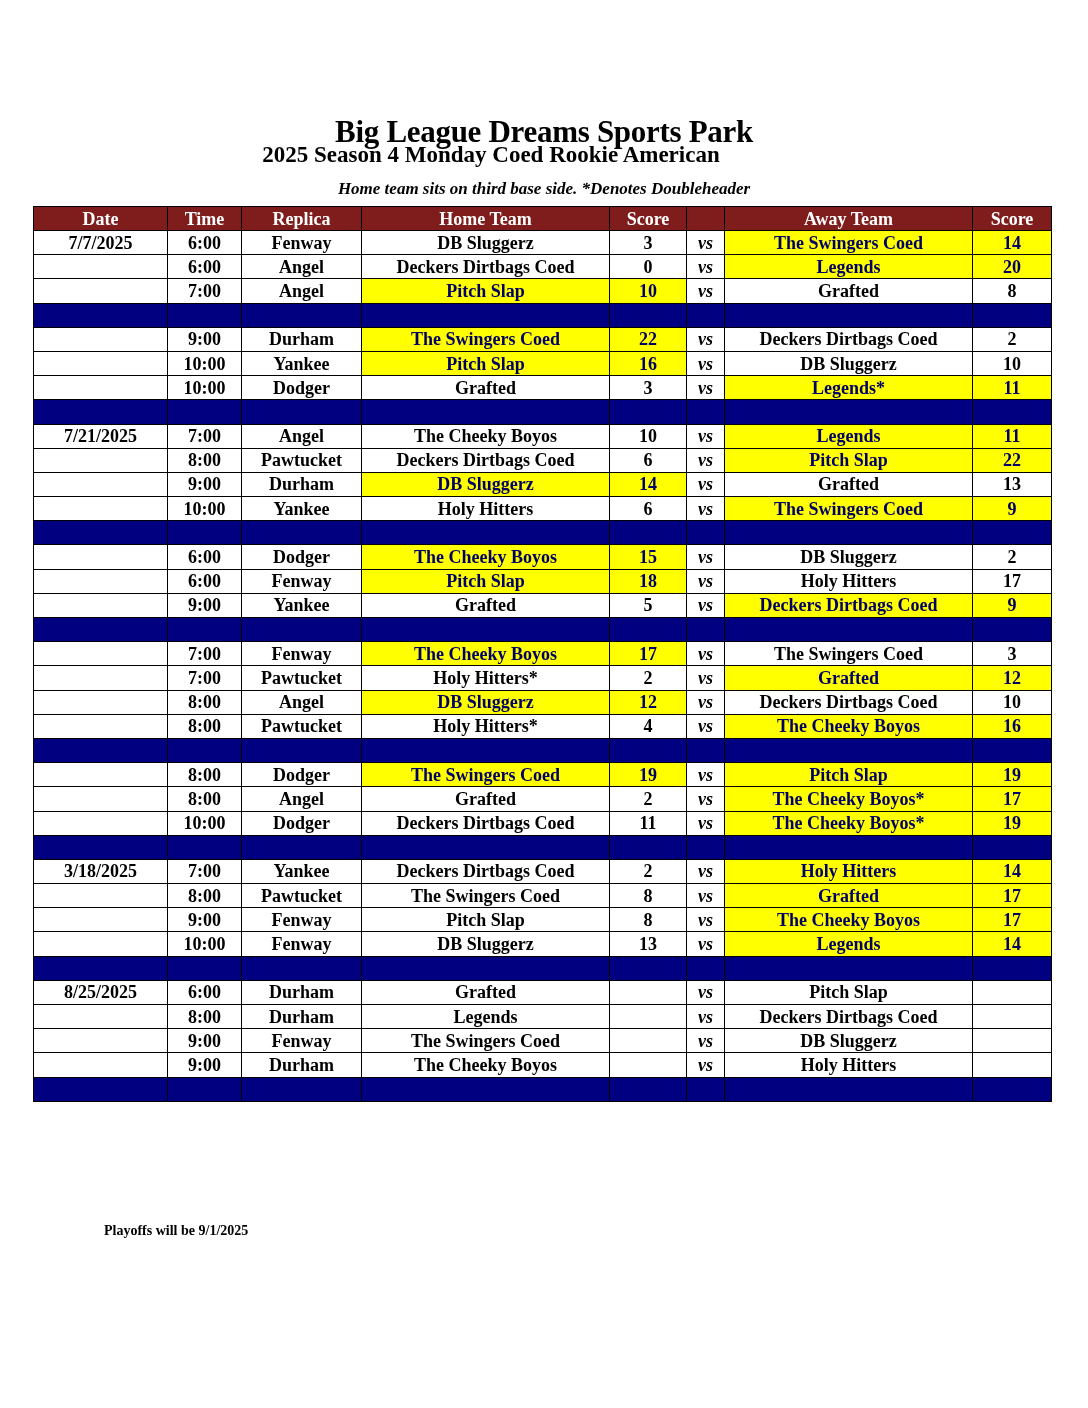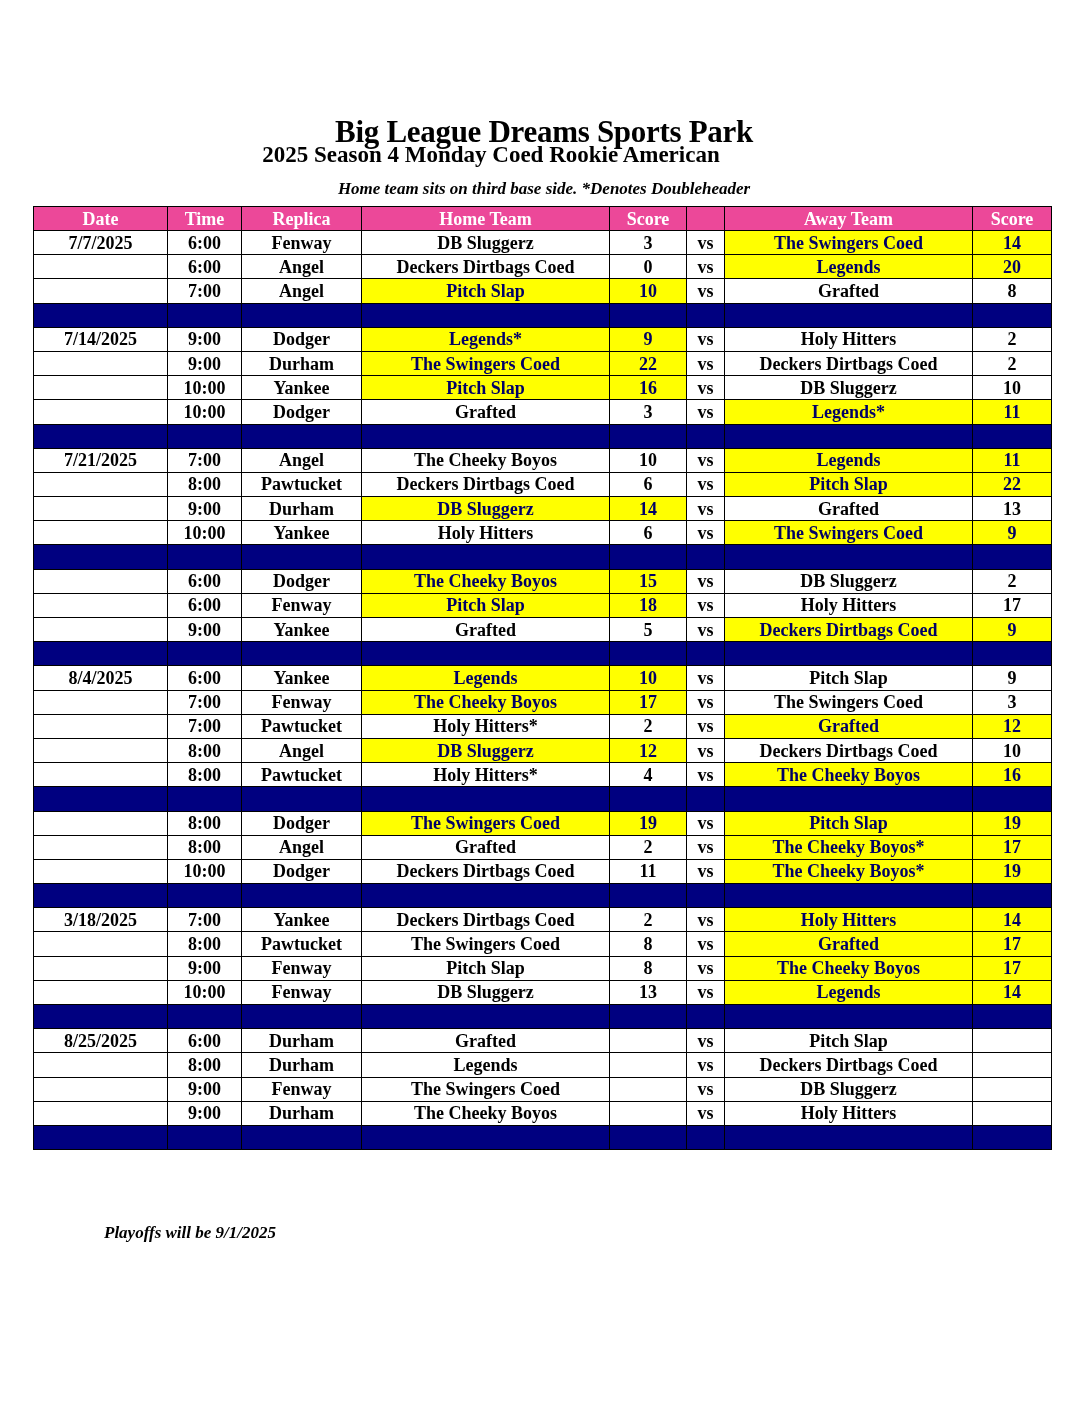--- a/index.html
+++ b/index.html
@@ -2,25 +2,25 @@
 <html><head>
 <meta charset="utf-8">
 <style>
   html, body { margin:0; padding:0; background:#ffffff; }
   body { width:1088px; height:1408px; position:relative; font-family:"Liberation Serif", serif; color:#000; }
   .title { position:absolute; top:98px; left:0; width:1088px; text-align:center; font-weight:bold; font-size:31px; letter-spacing:-0.3px;margin-top:16px; }
   .subtitle { position:absolute; top:142px; left:0; width:982px; text-align:center; font-weight:bold; font-size:23px; }
   .note { position:absolute; top:179px; left:0; width:1088px; text-align:center; font-weight:bold; font-style:italic; font-size:17px; }
   table.sched { position:absolute; top:206px; left:33px; width:1018px; border-collapse:collapse; table-layout:fixed; }
   table.sched td, table.sched th { border:1.5px solid #000; padding:0; text-align:center; font-weight:bold; font-size:18px; height:23.2px; line-height:20px; white-space:nowrap; overflow:hidden; }
-  table.sched th { background:#ec4899; color:#fff; height:23px; }
+  table.sched th { background:#7f1d1d; color:#fff; height:23px; }
   tr.sep td { background:#000080; }
   td.hl { background:#ffff00; color:#000066; }
-  td.vs { font-weight:normal; font-size:16px;border-radius:6px; }
-  .foot { position:absolute; top:1223px; left:104px; font-weight:bold; font-size:17px;font-style:italic; }
+  td.vs { font-style:italic; font-weight:normal; font-size:16px;border-radius:6px; }
+  .foot { position:absolute; top:1223px; left:104px; font-weight:bold; font-size:14px; }
 </style>
 </head>
 <body>
 
 <div class="title">Big League Dreams Sports Park</div>
 <div class="subtitle">2025 Season 4 Monday Coed Rookie American</div>
 <div class="note">Home team sits on third base side.  *Denotes Doubleheader</div>
 
 <table class="sched">
   <colgroup>
@@ -80,30 +80,20 @@
         <td></td>
         <td></td>
         <td></td>
         <td></td>
         <td></td>
         <td></td>
         <td></td>
         <td></td>
       </tr>
       <tr>
-        <td>7/14/2025</td>
-        <td>9:00</td>
-        <td>Dodger</td>
-        <td class="hl">Legends*</td>
-        <td class="hl">9</td>
-        <td class="vs">vs</td>
-        <td>Holy Hitters</td>
-        <td>2</td>
-      </tr>
-      <tr>
         <td></td>
         <td>9:00</td>
         <td>Durham</td>
         <td class="hl">The Swingers Coed</td>
         <td class="hl">22</td>
         <td class="vs">vs</td>
         <td>Deckers Dirtbags Coed</td>
         <td>2</td>
       </tr>
       <tr>
@@ -218,30 +208,20 @@
       </tr>
       <tr class="sep">
         <td></td>
         <td></td>
         <td></td>
         <td></td>
         <td></td>
         <td></td>
         <td></td>
         <td></td>
-      </tr>
-      <tr>
-        <td>8/4/2025</td>
-        <td>6:00</td>
-        <td>Yankee</td>
-        <td class="hl">Legends</td>
-        <td class="hl">10</td>
-        <td class="vs">vs</td>
-        <td>Pitch Slap</td>
-        <td>9</td>
       </tr>
       <tr>
         <td></td>
         <td>7:00</td>
         <td>Fenway</td>
         <td class="hl">The Cheeky Boyos</td>
         <td class="hl">17</td>
         <td class="vs">vs</td>
         <td>The Swingers Coed</td>
         <td>3</td>

